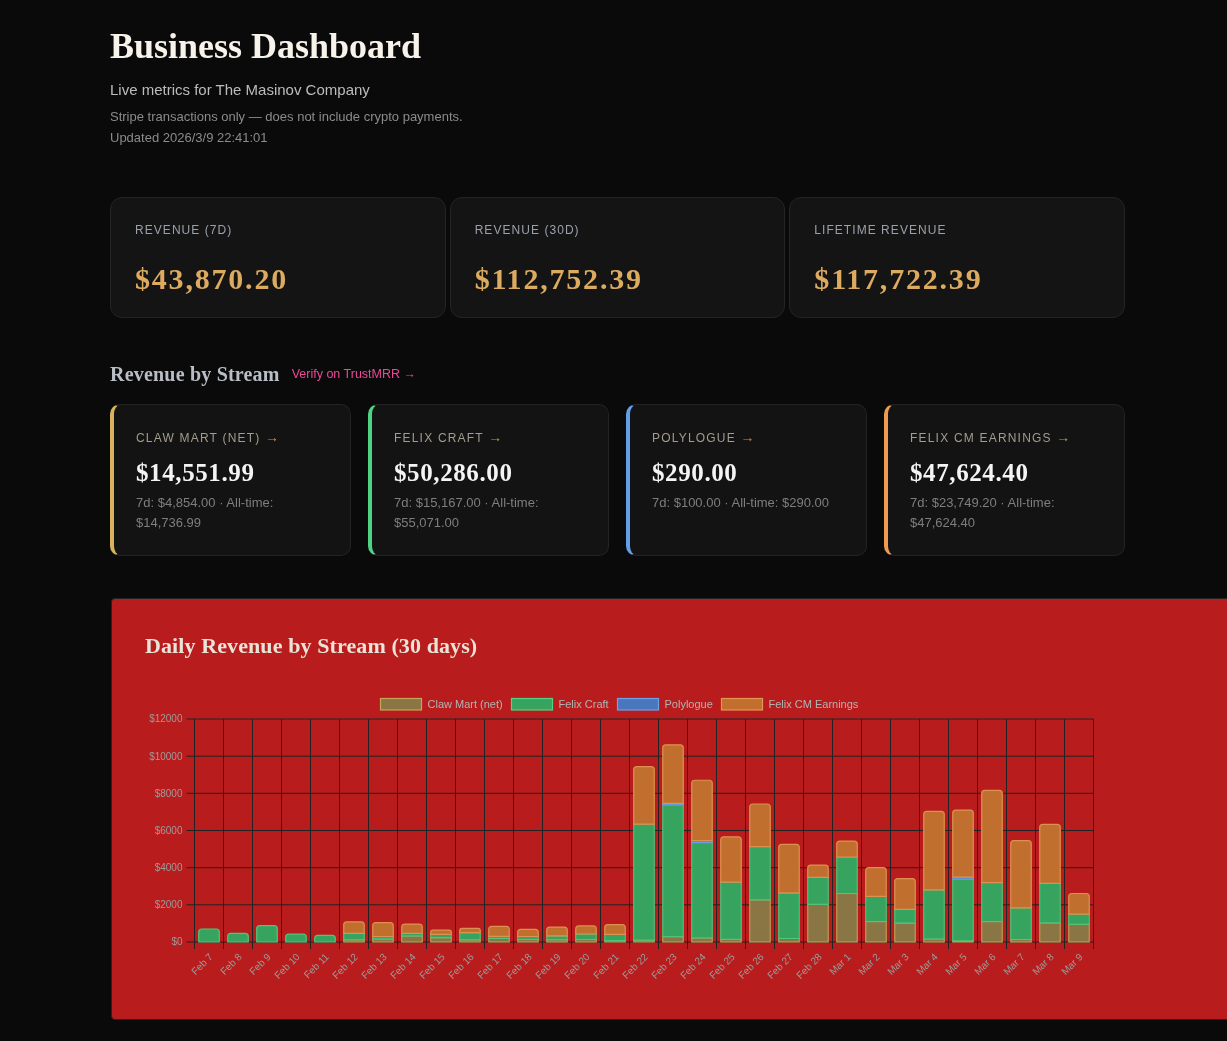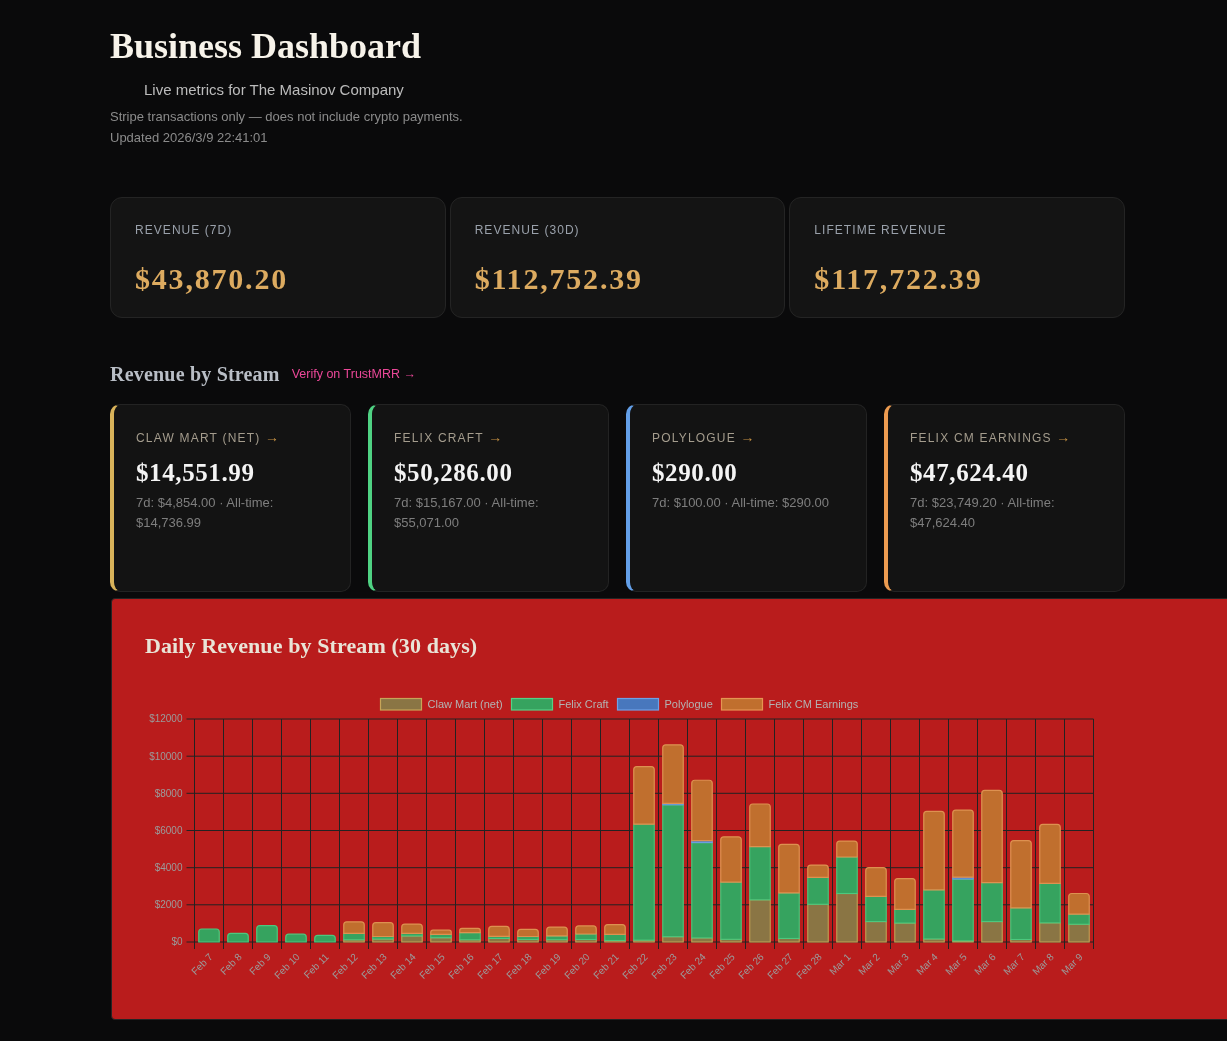--- a/index.html
+++ b/index.html
@@ -1,34 +1,34 @@
 <!DOCTYPE html>
 <html><head>
 <meta charset="utf-8">
 <style>
   * { margin:0; padding:0; box-sizing:border-box; }
   html,body { width:1227px; height:1041px; background:#0a0a0b; overflow:hidden; }
   body { position:relative; font-family:"Liberation Sans", sans-serif; }
   .abs { position:absolute; }
 
   h1 { font-family:"Liberation Serif", serif; font-weight:700; font-size:36px; color:#f7f3ea; letter-spacing:0; line-height:1; }
-  .sub { font-size:15px; color:#bcbcbc;margin-left:34px; }
+  .sub { font-size:15px; color:#bcbcbc; }
   .note { font-size:13px; color:#8b8b8b; }
 
   .cards { left:110px; top:197px; width:1015px; display:grid; grid-template-columns:repeat(3,1fr); gap:4px; }
   .card { background:#141414; border:1px solid #242424; border-radius:12px; height:121px; padding:26px 24px; }
   .klabel { font-size:12px; letter-spacing:1.05px; color:#9aa1ab; line-height:12px; }
   .kval { font-family:"Liberation Serif", serif; font-weight:700; font-size:30px; color:#ddab60; margin-top:28px; letter-spacing:1.8px; line-height:1; }
 
   .rbs { left:110px; top:364px; }
   .rbs h2 { display:inline-block; font-family:"Liberation Serif", serif; font-weight:700; font-size:20px; color:#b9bec6; letter-spacing:0.2px; line-height:1; }
   .rbs a { font-size:12.5px; color:#ec4899; margin-left:12px; text-decoration:none; font-weight:500; vertical-align:3px; }
 
   .streams { left:110px; top:404px; width:1015px; display:grid; grid-template-columns:repeat(4,1fr); gap:17px; }
-  .scard { background:#131313; border:1px solid #232323; border-radius:10px; height:188px; padding:26px 20px 0 22px; }
+  .scard { background:#131313; border:1px solid #232323; border-radius:10px; height:152px; padding:26px 20px 0 22px; }
   .slabel { font-size:12px; letter-spacing:1.2px; color:#a49c8d; line-height:12px; }
   .slabel .ar { color:#c49043; font-size:14px; letter-spacing:0; }
   .sval { font-family:"Liberation Serif", serif; font-weight:700; font-size:25px; color:#f4f4f4; margin-top:15px; letter-spacing:0.6px; }
   .ssub { font-size:13px; color:#7e7e7e; margin-top:6px; line-height:19.5px; }
 
   .chartcard { left:111px; top:598px; width:1218px; height:421.5px; background:#b91c1c; border:1px solid #242424; border-radius:4px; }
   .ctitle { position:absolute; left:33px; top:36px; font-family:"Liberation Serif", serif; font-weight:700; font-size:22px; color:#e9e4d7; letter-spacing:0.1px; line-height:1; }
 </style>
 </head>
 <body>

